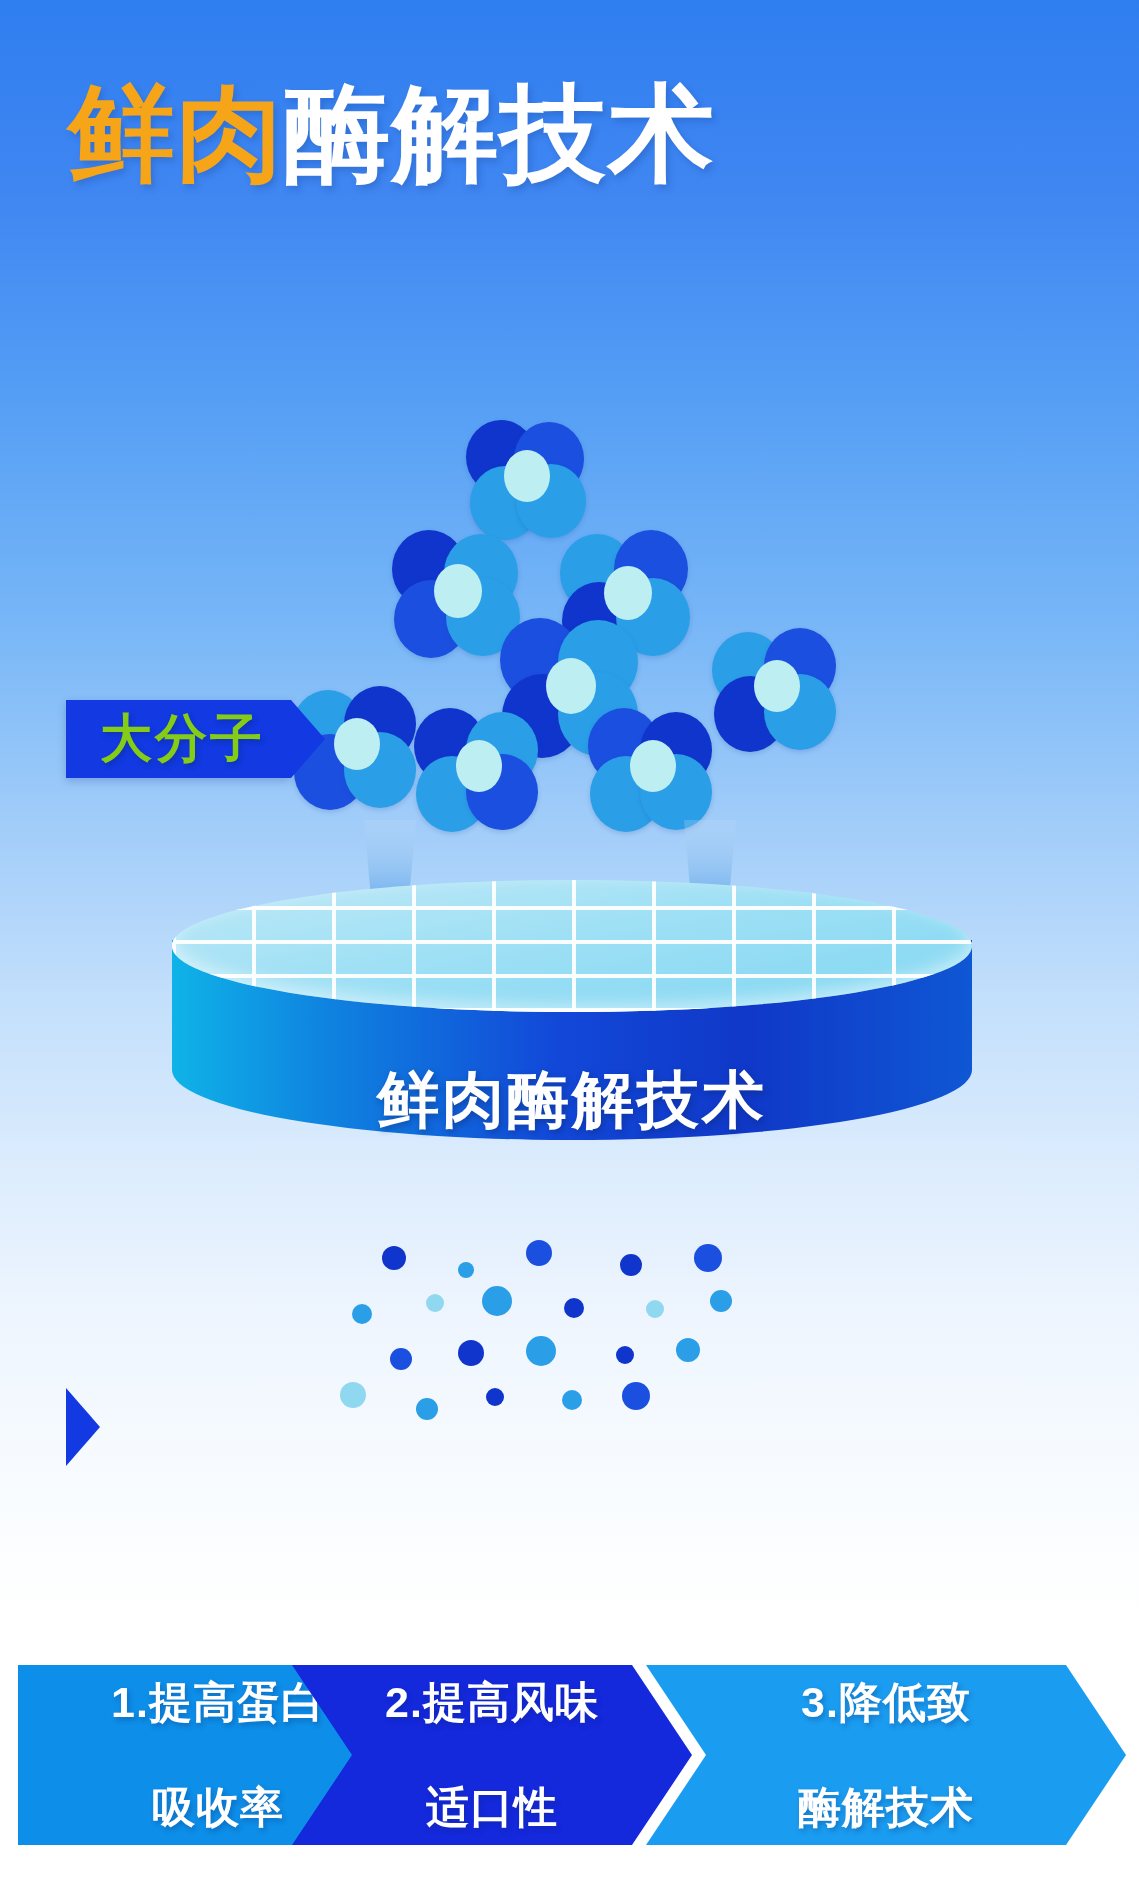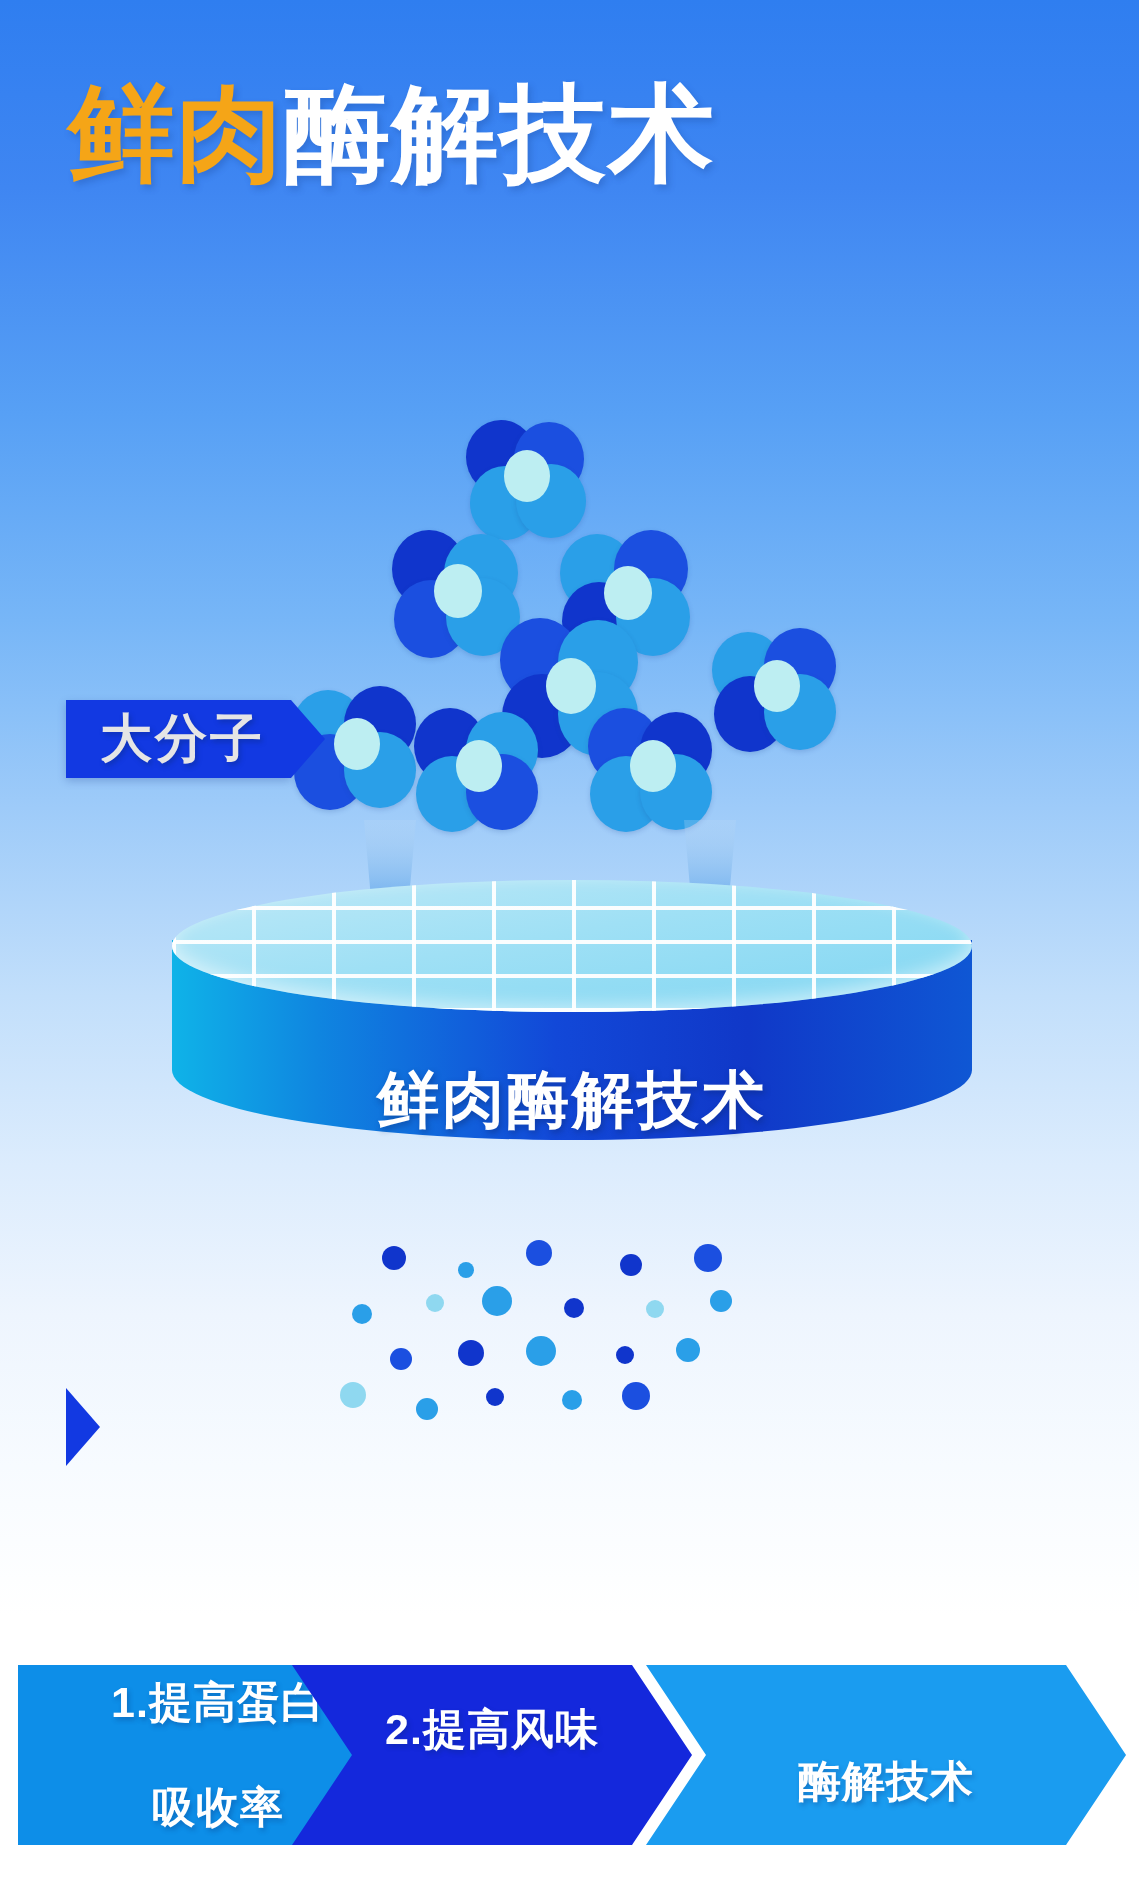--- a/index.html
+++ b/index.html
@@ -86,21 +86,21 @@
   }
 
   
   .tag { position:absolute; height:78px; display:flex; align-items:center; }
   .tag .plate {
     height:78px; background:#1239e2; display:flex; align-items:center;
     padding:0 26px 0 34px;
     box-shadow:0 3px 8px rgba(20,50,140,.25);
   }
   .tag .txt {
-    color:#e5e5e5; font-size:52px; font-weight:900; letter-spacing:3px;
+    color:#84cc16; font-size:52px; font-weight:900; letter-spacing:3px;
     text-shadow:2px 3px 5px rgba(10,40,110,.35); white-space:nowrap;
   }
   .tag .point {
     width:0;height:0;
     border-top:39px solid transparent; border-bottom:39px solid transparent;
     border-left:34px solid #1239e2;
   }
 
   
   .dots { position:absolute; left:330px; top:1240px; width:440px; height:200px; }
@@ -264,25 +264,26 @@
     <div class="chev" style="left:18px; width:400px; background:#0d8ee8;">
       <span>
         <span>1.提高蛋白</span><br>
         <span>吸收率</span>
       </span>
     </div>
 
     <div class="chev notch" style="left:292px; width:400px; background:#1428dc;align-items:center;">
       <span>
         <span>2.提高风味</span><br>
+        <span>适口性</span>
       </span>
     </div>
 
     <div class="chev notch" style="left:646px; width:480px; background:#1a9cf0;">
       <span>
-        <br>
+        <span>3.降低致</span><br>
         <span>酶解技术</span>
       </span>
     </div>
 
   </div>
 
 </div>
 
 </body></html>

